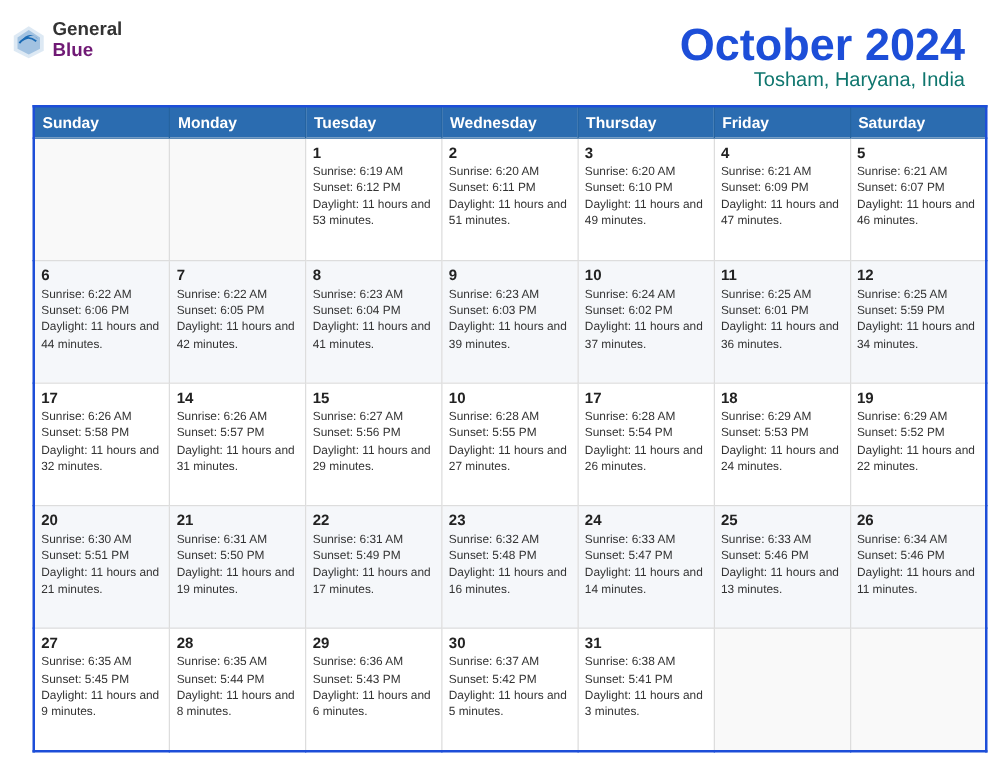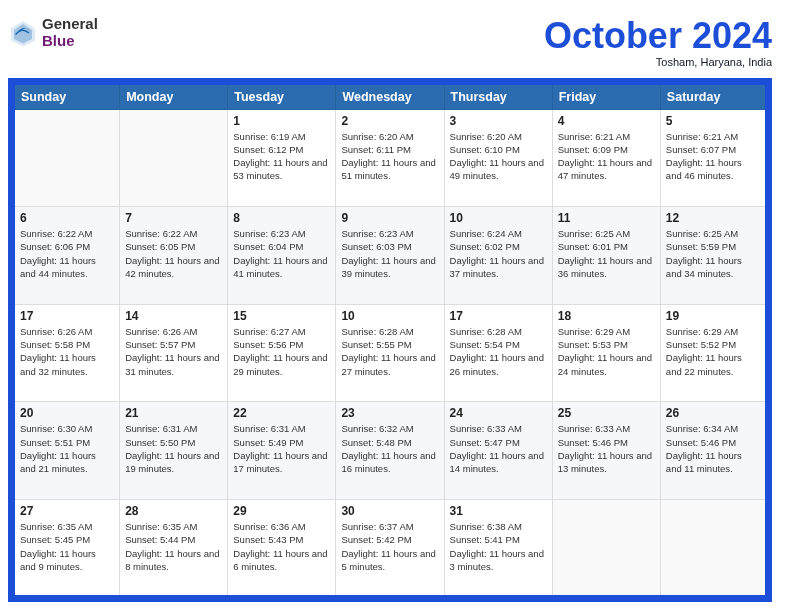--- a/index.html
+++ b/index.html
@@ -50,29 +50,30 @@
     .title-block {
       text-align: right;
     }
     .title-month {
       font-size: 36px;
       font-weight: bold;
       color: #1d4ed8;
       line-height: 1.1;
     }
     .title-location {
-      font-size: 11px;
-      color: #0f172a;
+      font-size: 16px;
+      color: #0f766e;
     }
     .calendar {
       flex: 1;
-      border: 7px solid #1d4ed8;
+      border: 2px solid #1d4ed8;
       border-collapse: collapse;
       width: 100%;
       table-layout: fixed;
+      margin-left: 18px;
     }
     .calendar th {
       background: #2b6cb0;
       color: #fff;
       text-align: left;
       padding: 5px 6px;
       font-size: 12.5px;
       border: 1px solid #2563a0;
     }
     .calendar td {

